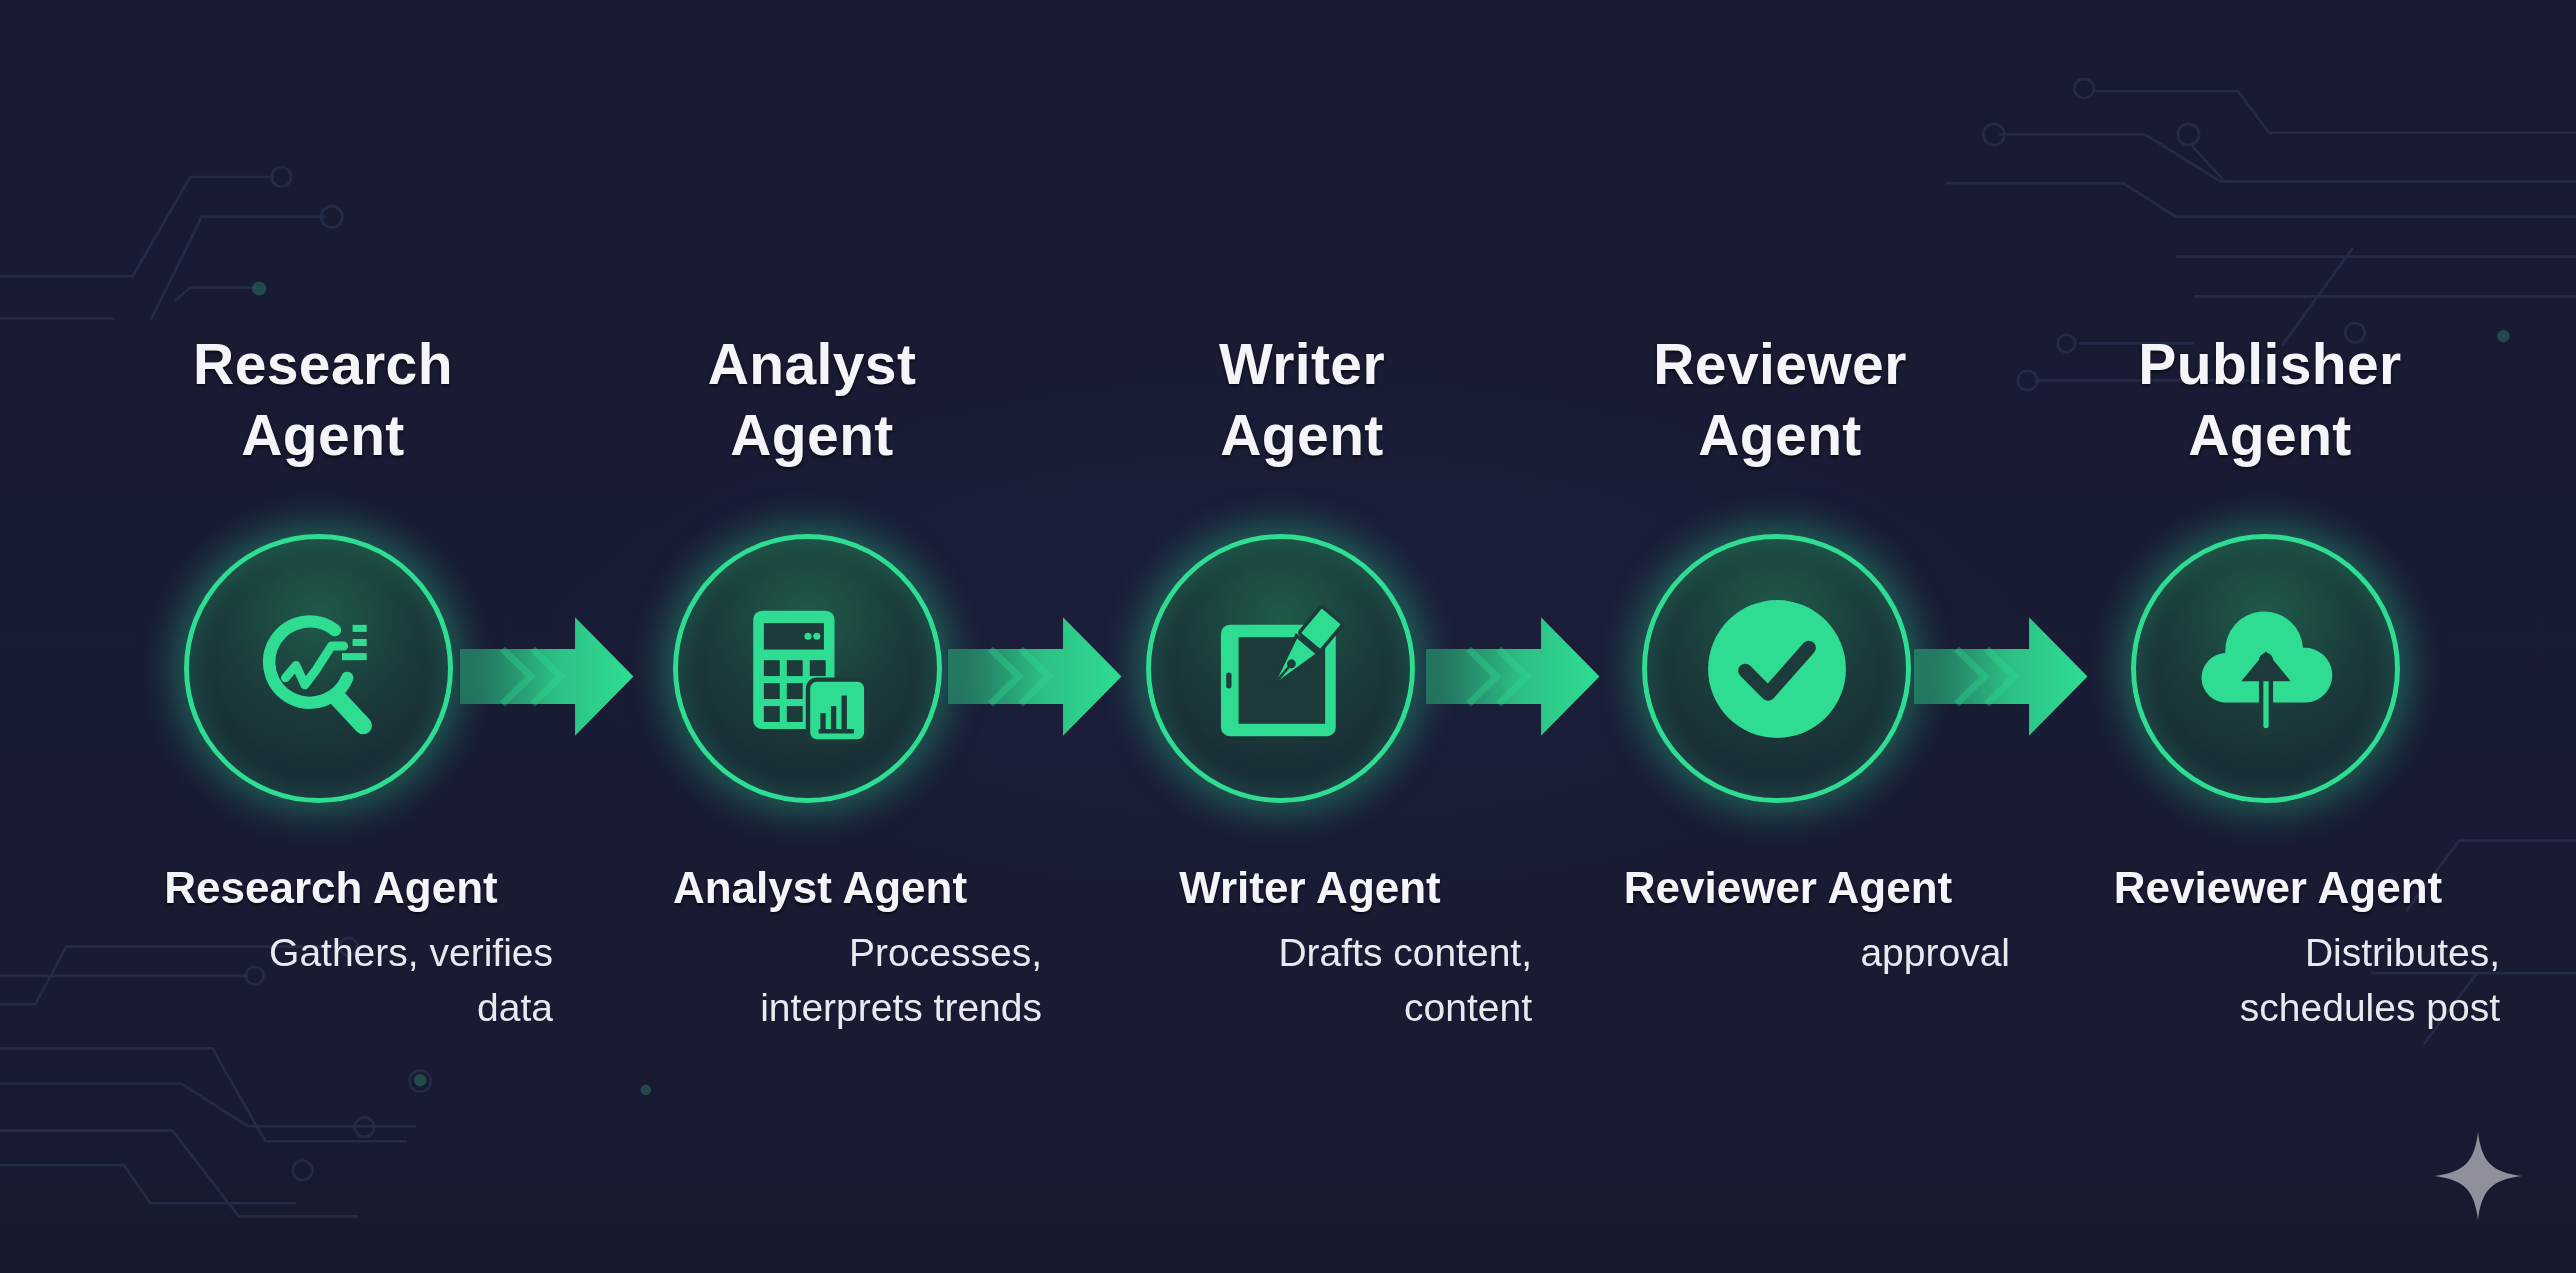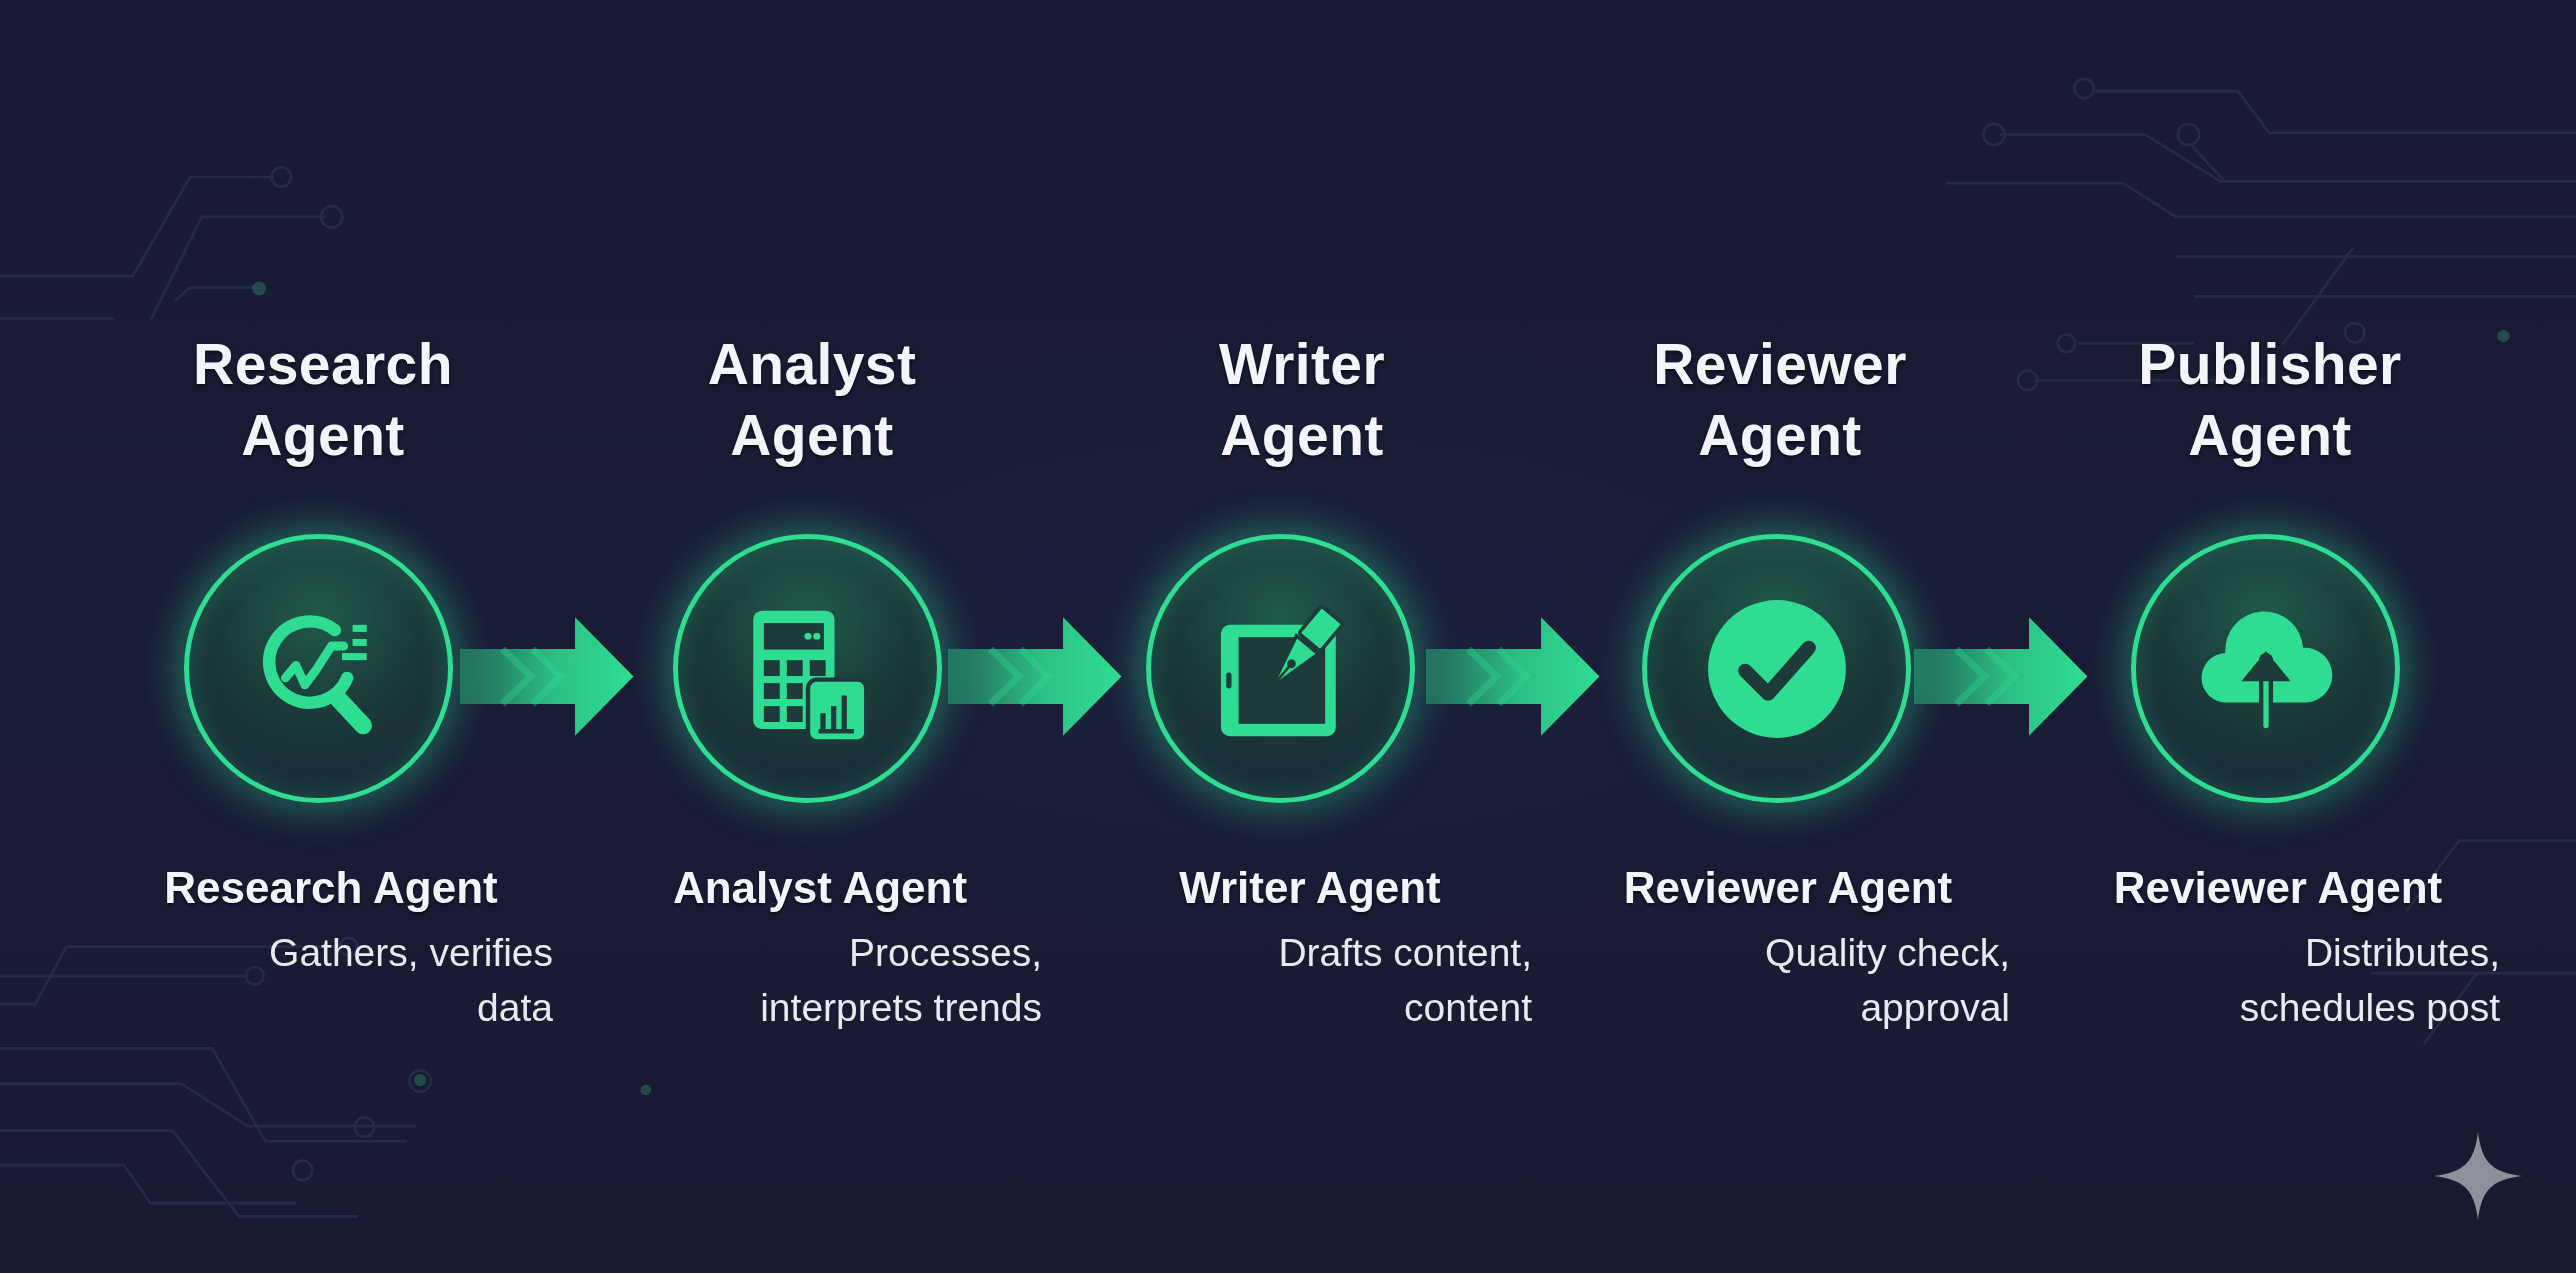--- a/index.html
+++ b/index.html
@@ -219,21 +219,20 @@
       <span>Agent</span>
     </div>
     <div class="node" style="left:92px;">
       <svg width="159" height="159" viewBox="0 0 180 180">
         <circle cx="90" cy="90" r="78" fill="#2fdd92"></circle>
         <path d="M54 92 L80 118 L126 66" fill="none" stroke="#1c3b3a" stroke-width="16" stroke-linecap="round" stroke-linejoin="round"></path>
       </svg>
     </div>
     <div class="label">Reviewer Agent</div>
     <div class="desc">
-      <span>Quality check,</span>
       <span>approval</span>
     </div>
   </div>
 
   <svg class="arrow" style="left:1914px;" width="177" height="133" viewBox="0 0 200 150">
     <path d="M0 44 H130 V8 L196 75 L130 142 V106 H0 Z" fill="url(#ag)"></path>
     <path d="M48 44 L80 75 L48 106 M82 44 L114 75 L82 106" fill="none" stroke="#2fdd92" stroke-opacity="0.35" stroke-width="8"></path>
   </svg>
 
   <div class="step" style="left:2040px;">

